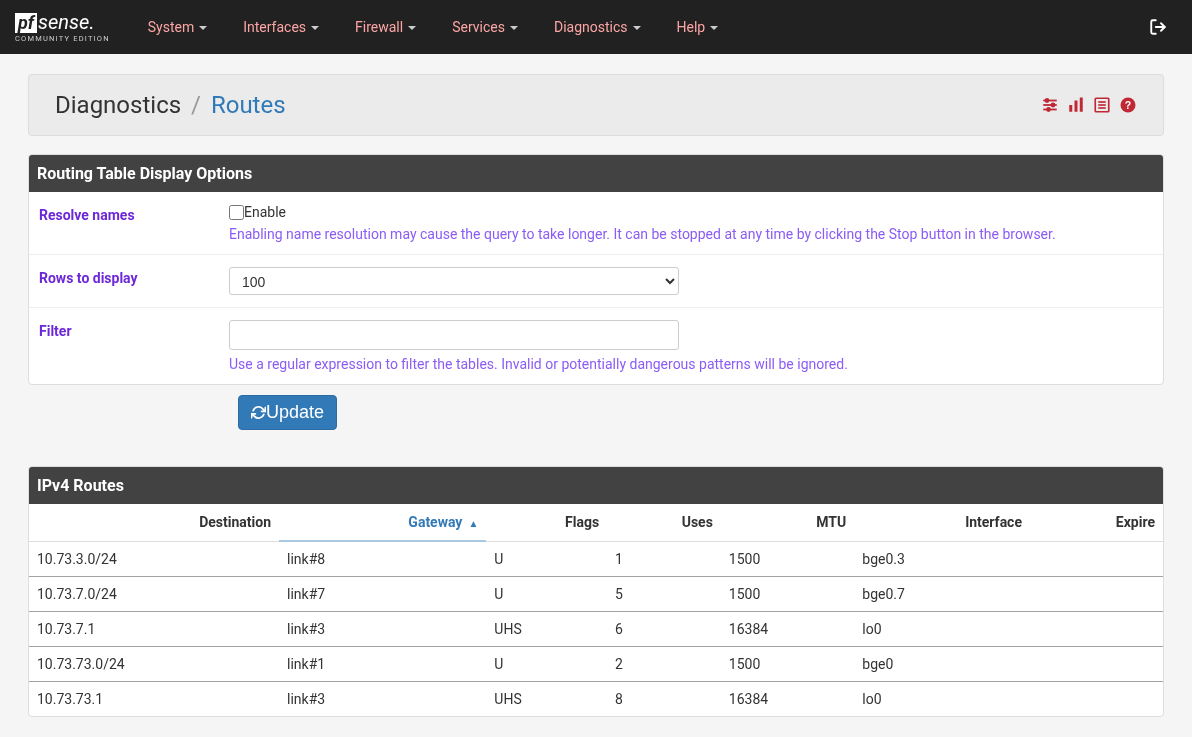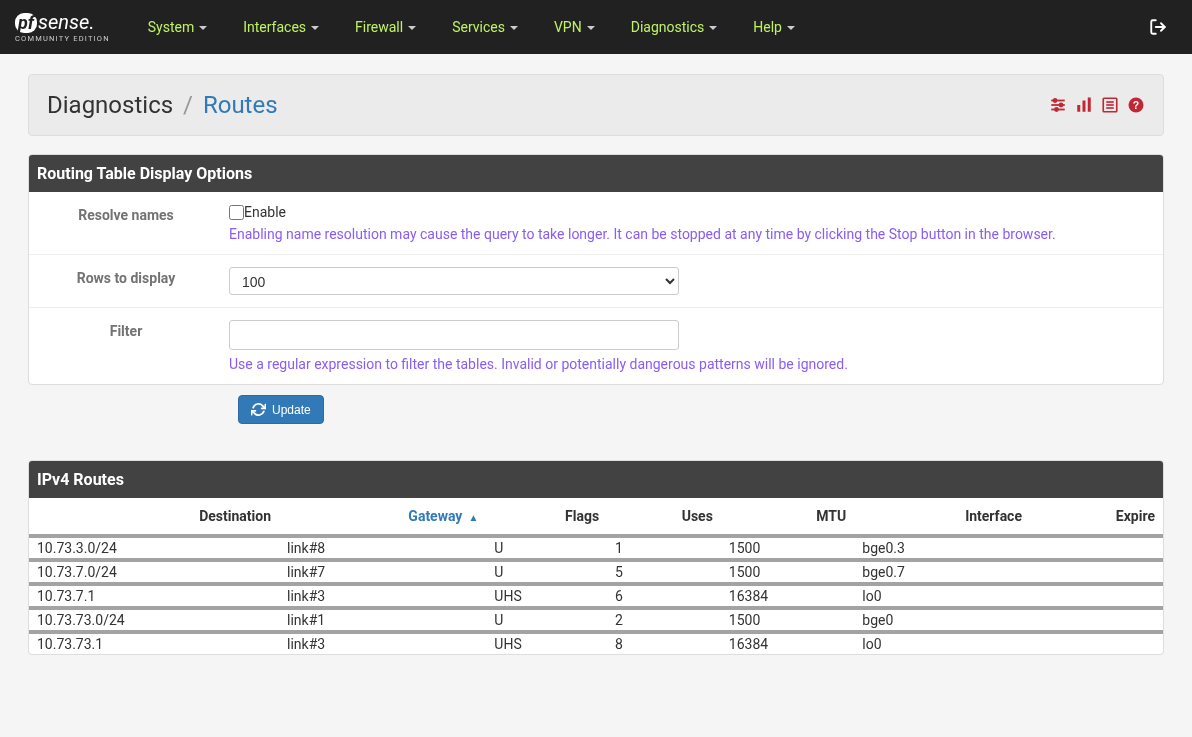--- a/index.html
+++ b/index.html
@@ -2,65 +2,65 @@
 <html><head>
 <meta charset="utf-8">
 <style>
 * { box-sizing: border-box; margin: 0; padding: 0; }
 body { font-family: -apple-system, BlinkMacSystemFont, "Segoe UI", Roboto, "Helvetica Neue", Arial, sans-serif; background: #f5f5f5; font-size: 14px; color: #333; }
 
 
 .navbar { background: #212121; color: #fff; height: 54px; display: flex; align-items: center; padding: 0 15px; }
 .logo-block { display: flex; flex-direction: column; align-items: flex-start; margin-right: 20px; line-height: 1; }
 .logo-text { display: flex; align-items: baseline; }
-.logo-pf { background: #fff; color: #212121; font-weight: 700; font-style: italic; padding: 1px 3px; font-size: 18px; border-radius: 9px; margin-right: 1px; }
+.logo-pf { background: #fff; color: #212121; font-weight: 700; font-style: italic; padding: 1px 3px; font-size: 18px; border-radius: 0; margin-right: 1px; }
 .logo-sense { color: #fff; font-weight: 400; font-style: italic; font-size: 20px; letter-spacing: 0px; }
 .logo-sub { color: #cfcfcf; font-size: 7.5px; letter-spacing: 1.2px; margin-top: 2px; }
 .nav-items { display: flex; gap: 0; flex: 1; }
-.nav-item { color: #bef264; padding: 17px 18px; font-size: 14px; cursor: pointer; display: flex; align-items: center; gap: 5px; }
+.nav-item { color: #fca5a5; padding: 17px 18px; font-size: 14px; cursor: pointer; display: flex; align-items: center; gap: 5px; }
 .caret { width: 0; height: 0; border-left: 4px solid transparent; border-right: 4px solid transparent; border-top: 4px solid #ccc; display: inline-block; margin-top: 2px; }
 .logout { color: #fff; padding: 10px; cursor: pointer; }
 
 
 .container { max-width: 1160px; margin: 20px auto; padding: 0 12px; }
 
 
-.page-header { background: #ebebeb; border: 1px solid #ddd; border-radius: 4px; padding: 16px 18px; display: flex; align-items: center; justify-content: space-between; }
+.page-header { background: #ebebeb; border: 1px solid #ddd; border-radius: 4px; padding: 16px 26px; display: flex; align-items: center; justify-content: space-between; }
 .breadcrumb { font-size: 24px; font-weight: 400; color: #333; }
 .breadcrumb .sep { color: #999; margin: 0 4px; }
 .breadcrumb .current { color: #327ab7; }
 .header-icons { display: flex; gap: 8px; align-items: center; }
 .header-icons span { color: #c12836; font-size: 18px; cursor: pointer; }
 
 
 .panel { background: #fff; border: 1px solid #ddd; border-radius: 4px; margin-top: 18px; overflow: hidden; }
 .panel-heading { background: #424242; color: #fff; padding: 9px 8px; font-weight: 700; font-size: 16px; }
 
 
 .form-row { display: flex; border-bottom: 1px solid #eee; padding: 12px 10px; align-items: flex-start; }
 .form-row:last-child { border-bottom: none; }
-.form-label { width: 190px; text-align: center; padding-right: 16px; font-weight: 700; color: #737373; font-size: 14px; padding-top: 3px; }
+.form-label { width: 190px; text-align: left; padding-right: 16px; font-weight: 700; color: #6d28d9; font-size: 14px; padding-top: 3px; }
 .form-control-wrap { flex: 1; }
 .help-text { color: #8b5cf6; font-size: 14px; margin-top: 6px; }
 .checkbox-wrap { display: flex; align-items: center; gap: 0; }
 .checkbox-wrap input { width: 15px; height: 15px; }
 select, input[type="text"] { border: 1px solid #ccc; border-radius: 3px; padding: 5px 8px; font-size: 14px; color: #333; background: #fff; }
 select { width: 450px; height: 28px; }
 input[type="text"] { width: 450px; height: 30px; }
 
 
 .button-row { padding: 10px 0 18px 210px; }
-.btn-primary { background: #327ab7; border: 1px solid #2d6ca2; color: #fff; padding: 6px 12px; border-radius: 4px; font-size: 12px; display: inline-flex; align-items: center; gap: 6px; cursor: pointer; }
+.btn-primary { background: #327ab7; border: 1px solid #2d6ca2; color: #fff; padding: 6px 12px; border-radius: 4px; font-size: 18px; display: inline-flex; align-items: center; cursor: pointer; }
 
 
 table { width: 100%; border-collapse: collapse; font-size: 14px; }
 thead th { text-align: right; padding: 10px 8px; border-bottom: 1px solid #ddd; font-weight: 700; color: #333; cursor: pointer; }
 thead th.sorted { color: #327ab7; border-bottom: 2px solid #a9c9e2; position: relative; }
 .sort-arrow { color: #327ab7; font-size: 10px; margin-left: 6px; }
-tbody td { padding: 2px 8px; border-top: 4px solid #a3a3a3; color: #333; }
+tbody td { padding: 9px 8px; border-top: 1px solid #a3a3a3; color: #333; }
 
 svg { display: block; }
 </style>
 </head>
 <body>
 
 <div class="navbar">
   <div class="logo-block">
     <div class="logo-text">
       <span class="logo-pf">pf</span>
@@ -77,24 +77,20 @@
       <div class="nav-item">
         <span>Interfaces</span>
         <span class="caret"></span>
       </div>
       <div class="nav-item">
         <span>Firewall</span>
         <span class="caret"></span>
       </div>
       <div class="nav-item">
         <span>Services</span>
-        <span class="caret"></span>
-      </div>
-      <div class="nav-item">
-        <span>VPN</span>
         <span class="caret"></span>
       </div>
       <div class="nav-item">
         <span>Diagnostics</span>
         <span class="caret"></span>
       </div>
       <div class="nav-item">
         <span>Help</span>
         <span class="caret"></span>
       </div>

